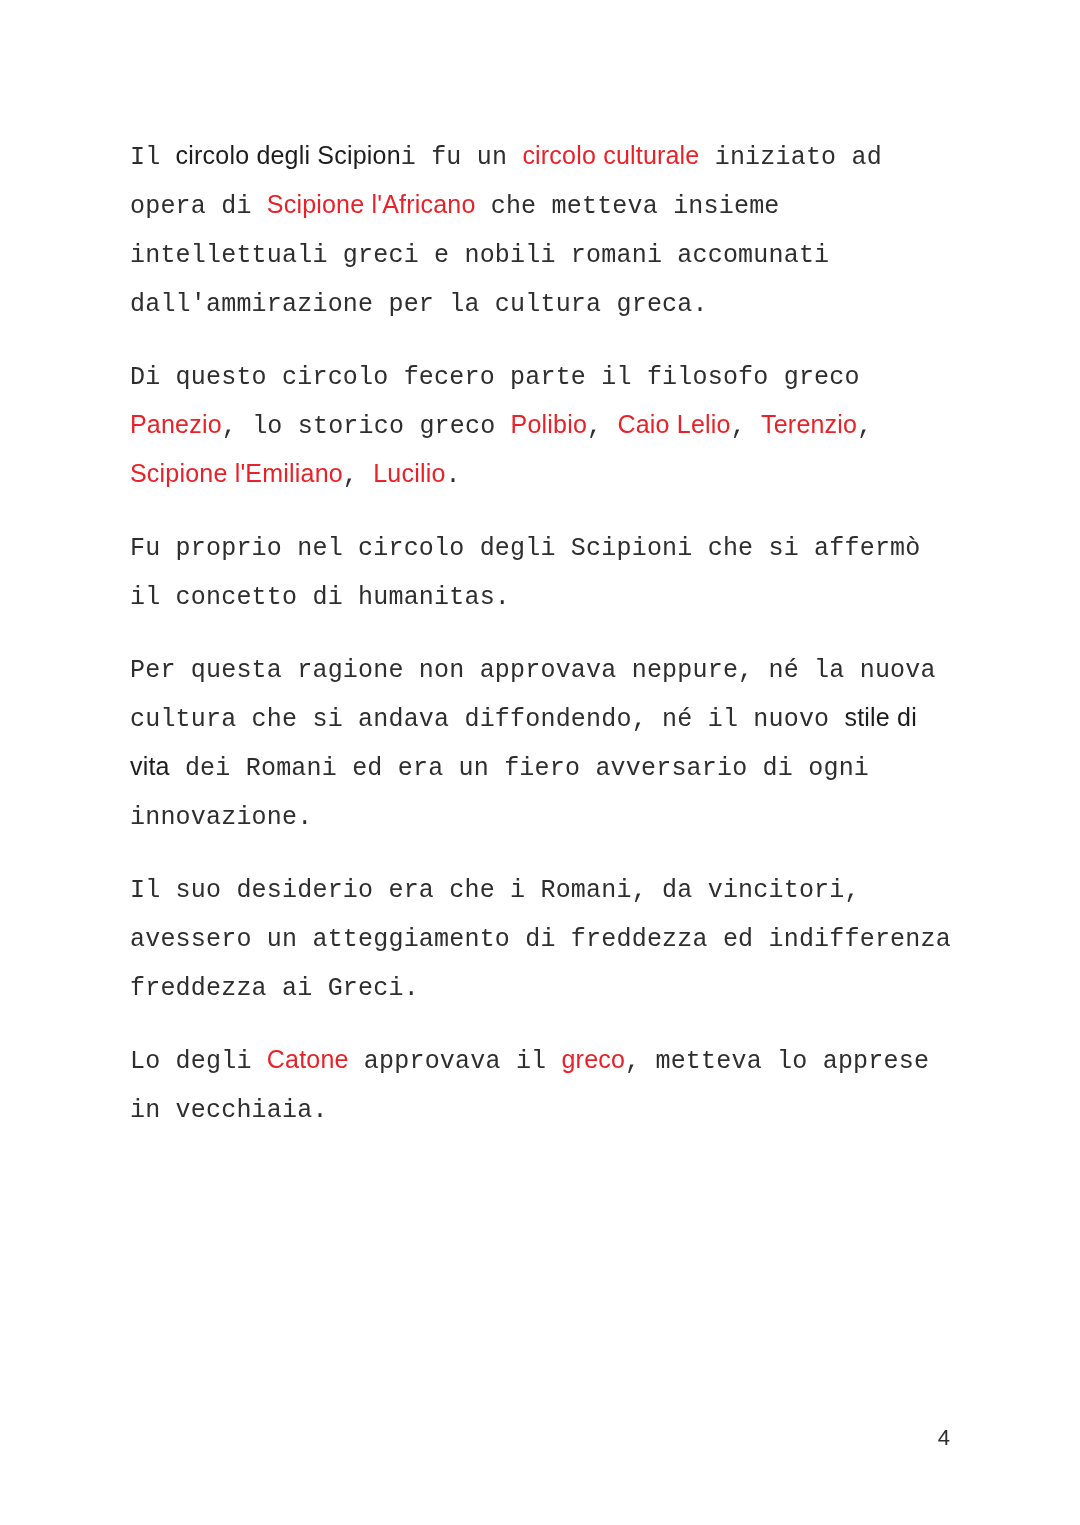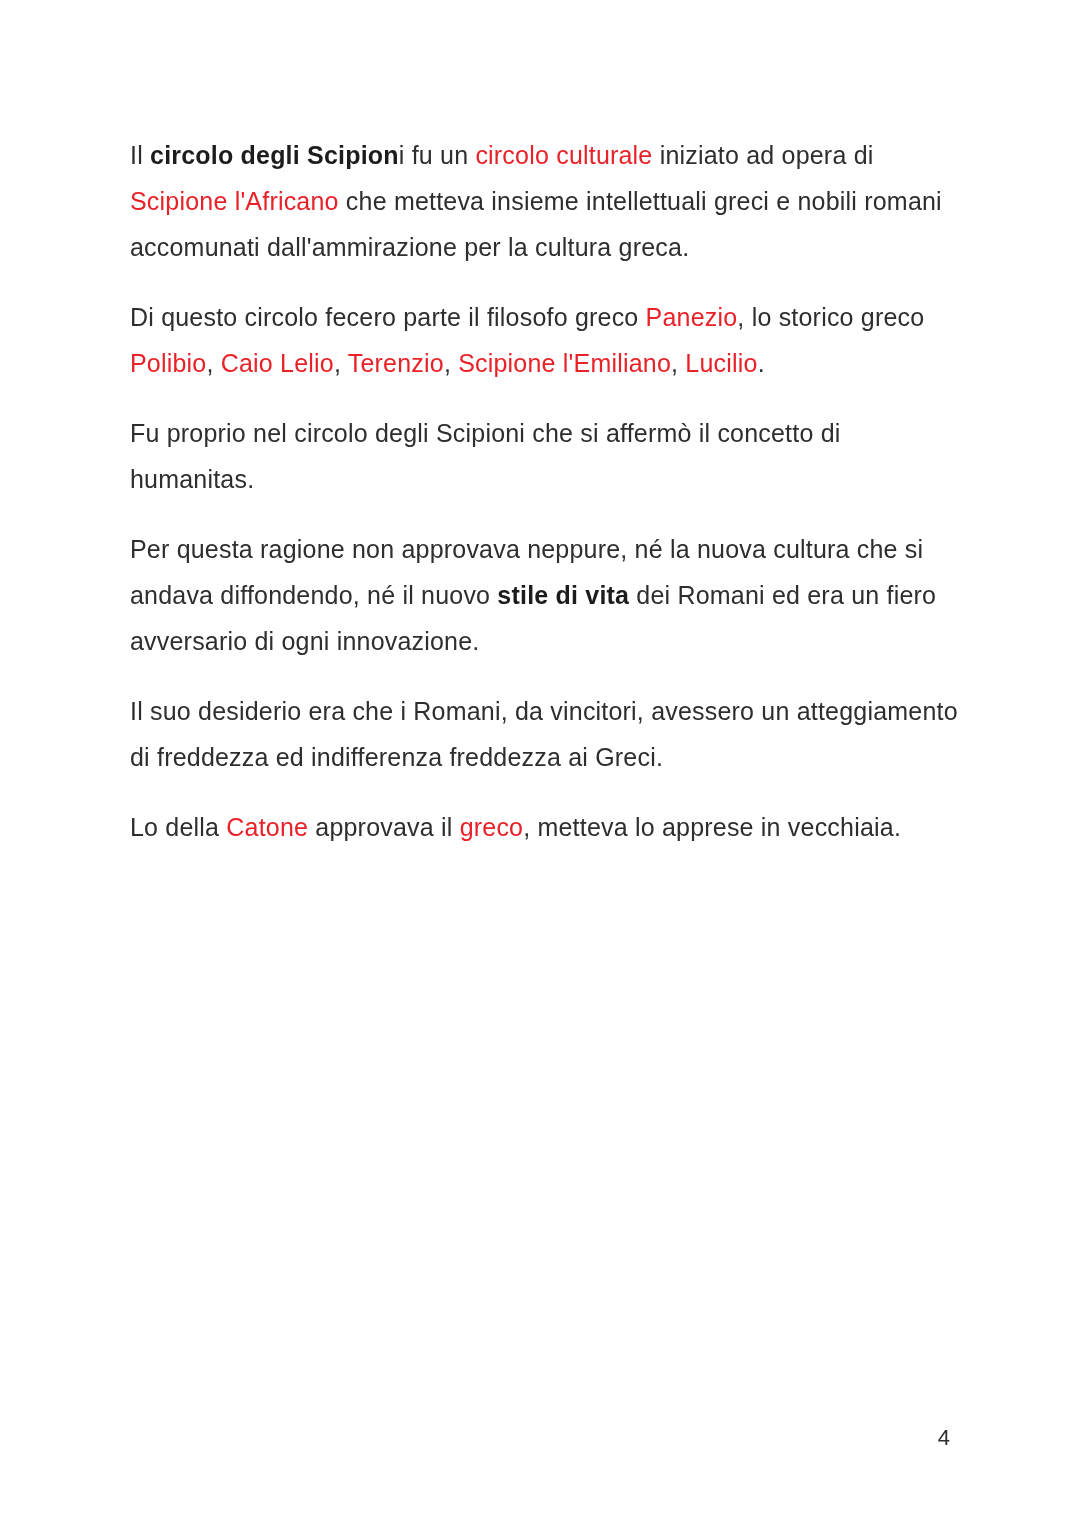--- a/index.html
+++ b/index.html
@@ -34,23 +34,24 @@
     margin: 0 0 24px 0;
     font-size: 25px;
     line-height: 46px;
     letter-spacing: 0.2px;
     color: var(--text-color);
     font-weight: 400;
   }
   .run.normal {
     font-weight: 400;
     color: var(--text-color);
+    font-family: Liberation Mono, monospace;
   }
   .run.bold {
-    font-weight: 700;
+    font-weight: 400;
     color: var(--bold-color);
   }
   .run.red {
     font-weight: 400;
     color: var(--accent-color);
   }
   .page-number {
     position: absolute;
     right: 130px;
     bottom: 74px;
@@ -61,16 +62,16 @@
 </head>
 <body>
 
 <div class="page">
   <div class="content">
       <p class="para"><span class="run normal">Il </span><span class="run bold">circolo degli Scipion</span><span class="run normal">i fu un </span><span class="run red">circolo culturale</span><span class="run normal"> iniziato ad opera di </span><span class="run red">Scipione l'Africano</span><span class="run normal"> che metteva insieme intellettuali greci e nobili romani accomunati dall'ammirazione per la cultura greca.</span></p>
       <p class="para"><span class="run normal">Di questo circolo fecero parte il filosofo greco </span><span class="run red">Panezio</span><span class="run normal">, lo storico greco </span><span class="run red">Polibio</span><span class="run normal">, </span><span class="run red">Caio Lelio</span><span class="run normal">, </span><span class="run red">Terenzio</span><span class="run normal">, </span><span class="run red">Scipione l'Emiliano</span><span class="run normal">, </span><span class="run red">Lucilio</span><span class="run normal">.</span></p>
       <p class="para"><span class="run normal">Fu proprio nel circolo degli Scipioni che si affermò il concetto di humanitas.</span></p>
       <p class="para"><span class="run normal">Per questa ragione non approvava neppure, né la nuova cultura che si andava diffondendo, né il nuovo </span><span class="run bold">stile di vita</span><span class="run normal"> dei Romani ed era un fiero avversario di ogni innovazione.</span></p>
       <p class="para"><span class="run normal">Il suo desiderio era che i Romani, da vincitori, avessero un atteggiamento di freddezza ed indifferenza freddezza ai Greci.</span></p>
-      <p class="para"><span class="run normal">Lo della </span><span class="run red">Catone</span><span class="run normal"> approvava il </span><span class="run red">greco</span><span class="run normal">, metteva lo apprese in vecchiaia.</span></p>
+      <p class="para"><span class="run normal">Lo degli </span><span class="run red">Catone</span><span class="run normal"> approvava il </span><span class="run red">greco</span><span class="run normal">, metteva lo apprese in vecchiaia.</span></p>
     </div>
   <div class="page-number">4</div>
 </div>
 
 </body></html>

